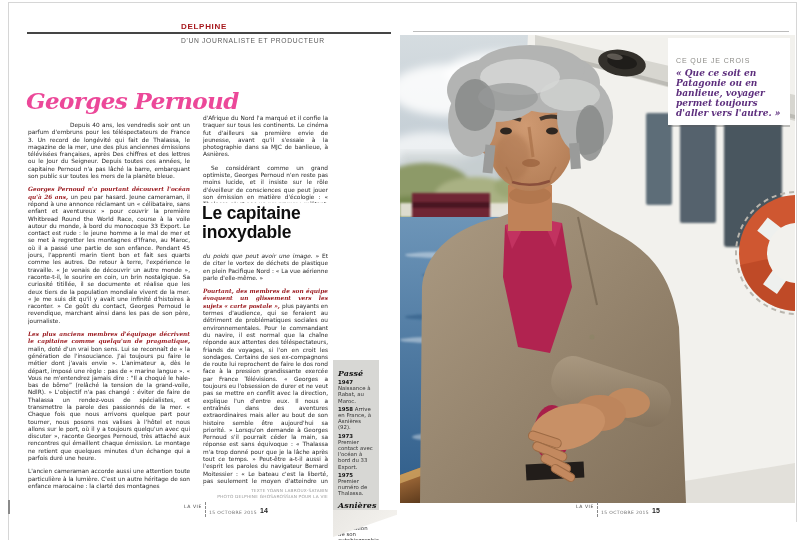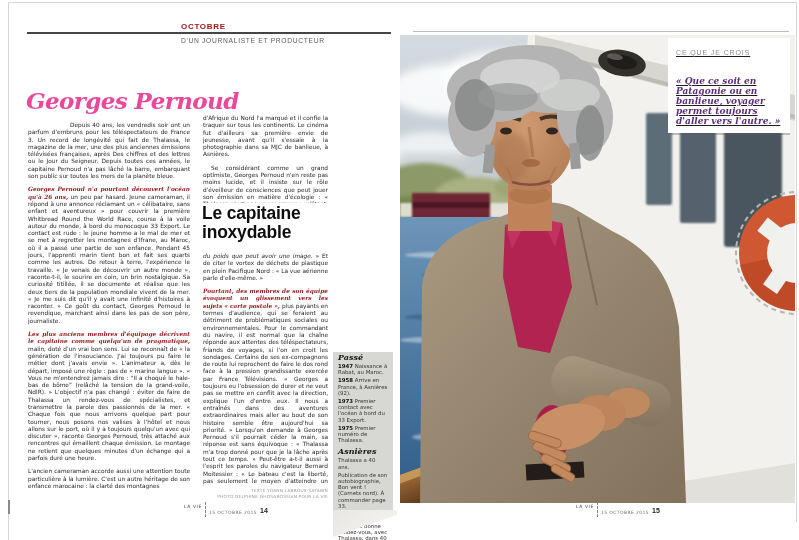--- a/index.html
+++ b/index.html
@@ -28,55 +28,55 @@
   .lead{font-family:"DejaVu Serif",serif;font-weight:bold;font-style:italic;color:#9b1d22;}
   .qit{font-style:italic;}
   .endmark{font-size:5px;color:#000;}
   
   #headline2{position:absolute;left:202px;top:204px;font:bold 18px/19px "Liberation Sans",sans-serif;
              letter-spacing:-.2px;color:#0e0e0e;transform:scaleX(.97);transform-origin:left top;}
   
   #credits{position:absolute;left:203px;top:488px;width:125px;text-align:right;
            font-size:4.3px;line-height:5.6px;color:#9a9a9a;letter-spacing:.2px;}
   
-  #timeline{position:absolute;left:333px;top:352px;width:60px;height:158px;background:#d7d7d4;
-            padding:0 5px;box-sizing:border-box;}
+  #timeline{position:absolute;left:333px;top:360px;width:46px;height:158px;background:#d7d7d4;
+            padding:8px 5px;box-sizing:border-box;}
   #timeline-fold{position:absolute;left:333px;top:510px;width:64px;height:27px;
                  background:linear-gradient(135deg,#e9e7e3,#f6f4f0);
                  clip-path:polygon(0 0,100% 0,100% 18%,0 100%);}
   .tl-h{font:bold italic 8px "DejaVu Serif",serif;color:#141414;margin:3px 0 1px;}
   .tl-h:first-child{margin-top:0;}
   #timeline p{margin:0 0 2px;font-size:5.4px;line-height:6.2px;color:#333;}
   #timeline b{color:#111;}
   
   #photo{position:absolute;left:400px;top:35px;width:395px;height:468px;}
   
   #belief{position:absolute;left:668px;top:38px;width:122px;background:#ffffff;
-          padding:10px 8px 7px;box-sizing:border-box;box-shadow:0 2px 0 rgba(90,90,90,.35);text-decoration:underline;}
+          padding:18px 8px 7px;box-sizing:border-box;box-shadow:0 2px 0 rgba(90,90,90,.35);}
   #belief-h{font:7.5px "Liberation Sans",sans-serif;letter-spacing:.9px;color:#8d8c88;
             transform:scaleX(.94);transform-origin:left top;white-space:nowrap;}
-  #belief-q{margin-top:19px;font:bold italic 9px/10px "DejaVu Serif",serif;color:#5d2e7d;}
+  #belief-q{margin-top:3px;font:bold italic 9px/10px "DejaVu Serif",serif;color:#5d2e7d;}
   
   .footer{position:absolute;top:502px;display:flex;align-items:flex-start;}
   .f-brand{font-size:4.5px;letter-spacing:.6px;color:#4a4a4a;margin:2px 3px 0 0;}
   .f-bar{border-left:1px dashed #8a8a8a;height:15px;margin:0 3px 0 0;}
   .f-date{font-size:4.5px;letter-spacing:.4px;color:#6e6e6e;margin-top:8px;}
   .f-page{font:bold 7px "Liberation Sans",sans-serif;color:#222;margin:5px 0 0 3px;}
 </style>
 </head>
 <body>
 
 <div id="spread">
 
   <div class="edge" style="left:8px;top:2px;bottom:0;width:1px;"></div>
   <div class="edge" style="left:8px;top:2px;width:789px;height:1px;"></div>
   <div class="edge" style="left:796px;top:2px;height:520px;width:1px;"></div>
   <div class="edge" style="left:8px;top:500px;height:14px;width:2px;background:#8a8a8a;"></div>
 
-  <div id="kicker">OCTOBRE</div>
+  <div id="kicker">DELPHINE</div>
   <div id="rule-left"></div>
   <div id="rule-right"></div>
   <div id="subject">D'UN JOURNALISTE ET PRODUCTEUR</div>
 
   <div id="title">Georges Pernoud</div>
 
   <div id="col1" class="col">
     <p class="indent">Depuis 40 ans, les vendredis soir ont un parfum d'embruns pour les téléspectateurs de France 3. Un record de longévité qui fait de Thalassa, le magazine de la mer, une des plus anciennes émissions télévisées françaises, après Des chiffres et des lettres ou le Jour du Seigneur. Depuis toutes ces années, le capitaine Pernoud n'a pas lâché la barre, embarquant son public sur toutes les mers de la planète bleue.</p>
     <p><span class="lead">Georges Pernoud n'a pourtant découvert l'océan qu'à 26 ans, </span><span>un peu par hasard. Jeune cameraman, il répond à une annonce réclamant un « célibataire, sans enfant et aventureux » pour couvrir la première Whitbread Round the World Race, course à la voile autour du monde, à bord du monocoque 33 Export. Le contact est rude : le jeune homme a le mal de mer et se met à regretter les montagnes d'Ifrane, au Maroc, où il a passé une partie de son enfance. Pendant 45 jours, l'apprenti marin tient bon et fait ses quarts comme les autres. De retour à terre, l'expérience le travaille. « Je venais de découvrir un autre monde », raconte-t-il, le sourire en coin, un brin nostalgique. Sa curiosité titillée, il se documente et réalise que les deux tiers de la population mondiale vivent de la mer. « Je me suis dit qu'il y avait une infinité d'histoires à raconter. » Ce goût du contact, Georges Pernoud le revendique, marchant ainsi dans les pas de son père, journaliste.</span></p>
     <p><span class="lead">Les plus anciens membres d'équipage décrivent le capitaine comme quelqu'un de pragmatique, </span><span>malin, doté d'un vrai bon sens. Lui se reconnaît de « la génération de l'insouciance. J'ai toujours pu faire le métier dont j'avais envie ». L'animateur a, dès le départ, imposé une règle : pas de « marine langue ». « Vous ne m'entendrez jamais dire : “Il a choqué le hale-bas de bôme” (relâché la tension de la grand-voile, NdlR). » L'objectif n'a pas changé : éviter de faire de Thalassa un rendez-vous de spécialistes, et transmettre la parole des passionnés de la mer. « Chaque fois que nous arrivons quelque part pour tourner, nous posons nos valises à l'hôtel et nous allons sur le port, où il y a toujours quelqu'un avec qui discuter », raconte Georges Pernoud, très attaché aux rencontres qui émaillent chaque émission. Le montage ne retient que quelques minutes d'un échange qui a parfois duré une heure.</span></p>

